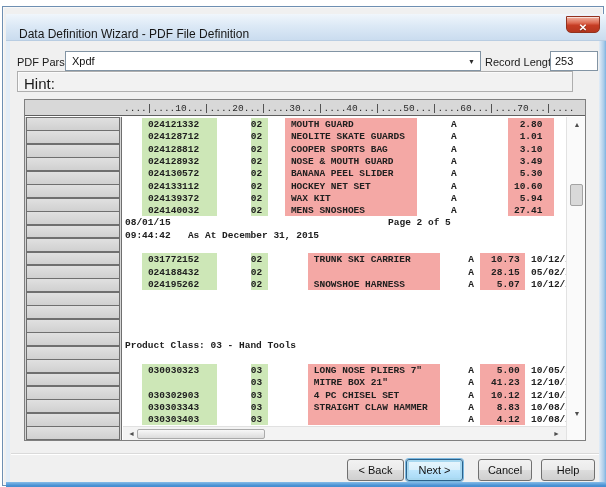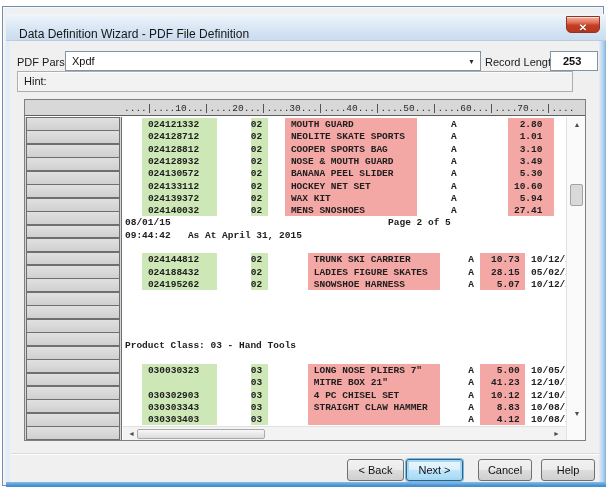--- a/index.html
+++ b/index.html
@@ -26,25 +26,25 @@
   .frame-bottom { position:absolute; left:3px; top:475px; width:600px; height:10px;
                   background:linear-gradient(180deg,#85bce8 0%,#4a92d4 35%,#2f7ac0 100%); }
 
   
   .lbl { position:absolute; font-size:11px; color:#1a1a1a; }
   .combo { position:absolute; left:62px; top:44px; width:416px; height:20px; background:#ffffff;
            border:1px solid #8294a4; cursor:pointer; }
   .combo .val { position:absolute; left:6px; top:3px; font-size:11px; color:#111; }
   .combo .arr { position:absolute; right:5px; top:6px; font-size:7px; color:#2c2c2c; }
   .tbox { position:absolute; left:547px; top:44px; width:48px; height:20px; background:#ffffff;
-          border:1px solid #8294a4; font-size:11px; color:#111; padding:0 12px;
-          font-family:"Liberation Sans", sans-serif;font-weight:bold; }
+          border:1px solid #8294a4; font-size:11px; color:#111; padding:0 4px;
+          font-family:"Liberation Sans", sans-serif; }
   .hintbox { position:absolute; left:14px; top:64px; width:556px; height:21px;
              background:#f2f2f2; border:1px solid #aeaeae; box-shadow:inset 1px 1px 0 #fbfbfb; }
-  .hintbox .h1 { position:absolute; left:6px; top:3px; font-size:11px; color:#1a1a1a; }
+  .hintbox .h1 { position:absolute; left:6px; top:3px; font-size:15px; color:#1a1a1a; }
   .hintbox .h2 { position:absolute; left:61px; top:3px; font-size:11px; color:#1a1a1a; }
 
   
   .panel { position:absolute; left:21px; top:92px; width:562px; height:342px;
            border:1px solid #7f7f7f; background:#ffffff; overflow:hidden; }
   .rulerrow { position:absolute; left:0; top:0; width:560px; height:16px; background:#d8d8d8;
               border-bottom:1px solid #5f5f5f; }
   .ruler { position:absolute; left:99px; top:3px; font-family:"Liberation Mono", monospace;
            font-size:9.5px; color:#2a2a2a; white-space:pre; }
   .gutter { position:absolute; left:0; top:17px; width:97px; height:324px; background:#d6d6d6;
@@ -147,21 +147,21 @@
           <div class="hl" style="left: 162.16px; top: 0.5px; width: 131.56px; background: rgb(244, 168, 165);"></div>
           <span class="seg" style="left: 167.88px; top: 2px;">MOUTH GUARD</span>
           <span class="seg" style="left: 328.04px; top: 2px;">A</span>
           <div class="hl" style="left: 385.24px; top: 0.5px; width: 45.76px; background: rgb(244, 168, 165);"></div>
           <span class="seg" style="left: 396.68px; top: 2px;">2.80</span>
           <div class="hl" style="left: 19.16px; top: 12.8px; width: 74.36px; background: rgb(205, 231, 183);"></div>
           <span class="seg" style="left: 24.88px; top: 14.3px; text-align: right;">024128712</span>
           <div class="hl" style="left: 127.84px; top: 12.8px; width: 17.16px; background: rgb(205, 231, 183);"></div>
           <span class="seg" style="left: 127.84px; top: 14.3px;">02</span>
           <div class="hl" style="left: 162.16px; top: 12.8px; width: 131.56px; background: rgb(244, 168, 165);"></div>
-          <span class="seg" style="left: 167.88px; top: 14.3px;">NEOLITE SKATE SPORTS</span>
+          <span class="seg" style="left: 167.88px; top: 14.3px;">NEOLITE SKATE GUARDS</span>
           <span class="seg" style="left: 328.04px; top: 14.3px;">A</span>
           <div class="hl" style="left: 385.24px; top: 12.8px; width: 45.76px; background: rgb(244, 168, 165);"></div>
           <span class="seg" style="left: 396.68px; top: 14.3px;">1.01</span>
           <div class="hl" style="left: 19.16px; top: 25.1px; width: 74.36px; background: rgb(205, 231, 183);"></div>
           <span class="seg" style="left: 24.88px; top: 26.6px;">024128812</span>
           <div class="hl" style="left: 127.84px; top: 25.1px; width: 17.16px; background: rgb(205, 231, 183);"></div>
           <span class="seg" style="left: 127.84px; top: 26.6px;">02</span>
           <div class="hl" style="left: 162.16px; top: 25.1px; width: 131.56px; background: rgb(244, 168, 165);"></div>
           <span class="seg" style="left: 167.88px; top: 26.6px;">COOPER SPORTS BAG</span>
           <span class="seg" style="left: 328.04px; top: 26.6px;">A</span>
@@ -208,37 +208,36 @@
           <div class="hl" style="left: 127.84px; top: 86.6px; width: 17.16px; background: rgb(205, 231, 183);"></div>
           <span class="seg" style="left: 127.84px; top: 88.1px;">02</span>
           <div class="hl" style="left: 162.16px; top: 86.6px; width: 131.56px; background: rgb(244, 168, 165);"></div>
           <span class="seg" style="left: 167.88px; top: 88.1px;">MENS SNOSHOES</span>
           <span class="seg" style="left: 328.04px; top: 88.1px;">A</span>
           <div class="hl" style="left: 385.24px; top: 86.6px; width: 45.76px; background: rgb(244, 168, 165);"></div>
           <span class="seg" style="left: 390.96px; top: 88.1px;">27.41</span>
           <span class="seg" style="left: 2px; top: 100.4px;">08/01/15</span>
           <span class="seg" style="left: 265.12px; top: 100.4px;">Page 2 of 5</span>
           <span class="seg" style="left: 2px; top: 112.7px;">09:44:42</span>
-          <span class="seg" style="left: 64.92px; top: 112.7px;">As At April 31, 2015</span>
+          <span class="seg" style="left: 64.92px; top: 112.7px;">As At December 31, 2015</span>
           <div class="hl" style="left: 19.16px; top: 135.8px; width: 74.36px; background: rgb(205, 231, 183);"></div>
-          <span class="seg" style="left: 24.88px; top: 137.3px;">024144812</span>
+          <span class="seg" style="left: 24.88px; top: 137.3px;">031772152</span>
           <div class="hl" style="left: 127.84px; top: 135.8px; width: 17.16px; background: rgb(205, 231, 183);"></div>
           <span class="seg" style="left: 127.84px; top: 137.3px;">02</span>
           <div class="hl" style="left: 185.04px; top: 135.8px; width: 131.56px; background: rgb(244, 168, 165);"></div>
           <span class="seg" style="left: 190.76px; top: 137.3px;">TRUNK SKI CARRIER</span>
           <span class="seg" style="left: 345.2px; top: 137.3px;">A</span>
           <div class="hl" style="left: 356.64px; top: 135.8px; width: 45.76px; background: rgb(244, 168, 165);"></div>
           <span class="seg" style="left: 368.08px; top: 137.3px;">10.73</span>
           <span class="seg" style="left: 408.12px; top: 137.3px;">10/12/2</span>
           <div class="hl" style="left: 19.16px; top: 148.1px; width: 74.36px; background: rgb(205, 231, 183);"></div>
           <span class="seg" style="left: 24.88px; top: 149.6px;">024188432</span>
           <div class="hl" style="left: 127.84px; top: 148.1px; width: 17.16px; background: rgb(205, 231, 183);"></div>
           <span class="seg" style="left: 127.84px; top: 149.6px;">02</span>
           <div class="hl" style="left: 185.04px; top: 148.1px; width: 131.56px; background: rgb(244, 168, 165);"></div>
-          <span class="seg" style="left: 190.76px; top: 149.6px;">LADIES FIGURE SKATES</span>
           <span class="seg" style="left: 345.2px; top: 149.6px;">A</span>
           <div class="hl" style="left: 356.64px; top: 148.1px; width: 45.76px; background: rgb(244, 168, 165);"></div>
           <span class="seg" style="left: 368.08px; top: 149.6px;">28.15</span>
           <span class="seg" style="left: 408.12px; top: 149.6px;">05/02/2</span>
           <div class="hl" style="left: 19.16px; top: 160.4px; width: 74.36px; background: rgb(205, 231, 183);"></div>
           <span class="seg" style="left: 24.88px; top: 161.9px;">024195262</span>
           <div class="hl" style="left: 127.84px; top: 160.4px; width: 17.16px; background: rgb(205, 231, 183);"></div>
           <span class="seg" style="left: 127.84px; top: 161.9px;">02</span>
           <div class="hl" style="left: 185.04px; top: 160.4px; width: 131.56px; background: rgb(244, 168, 165);"></div>
           <span class="seg" style="left: 190.76px; top: 161.9px;">SNOWSHOE HARNESS</span>

